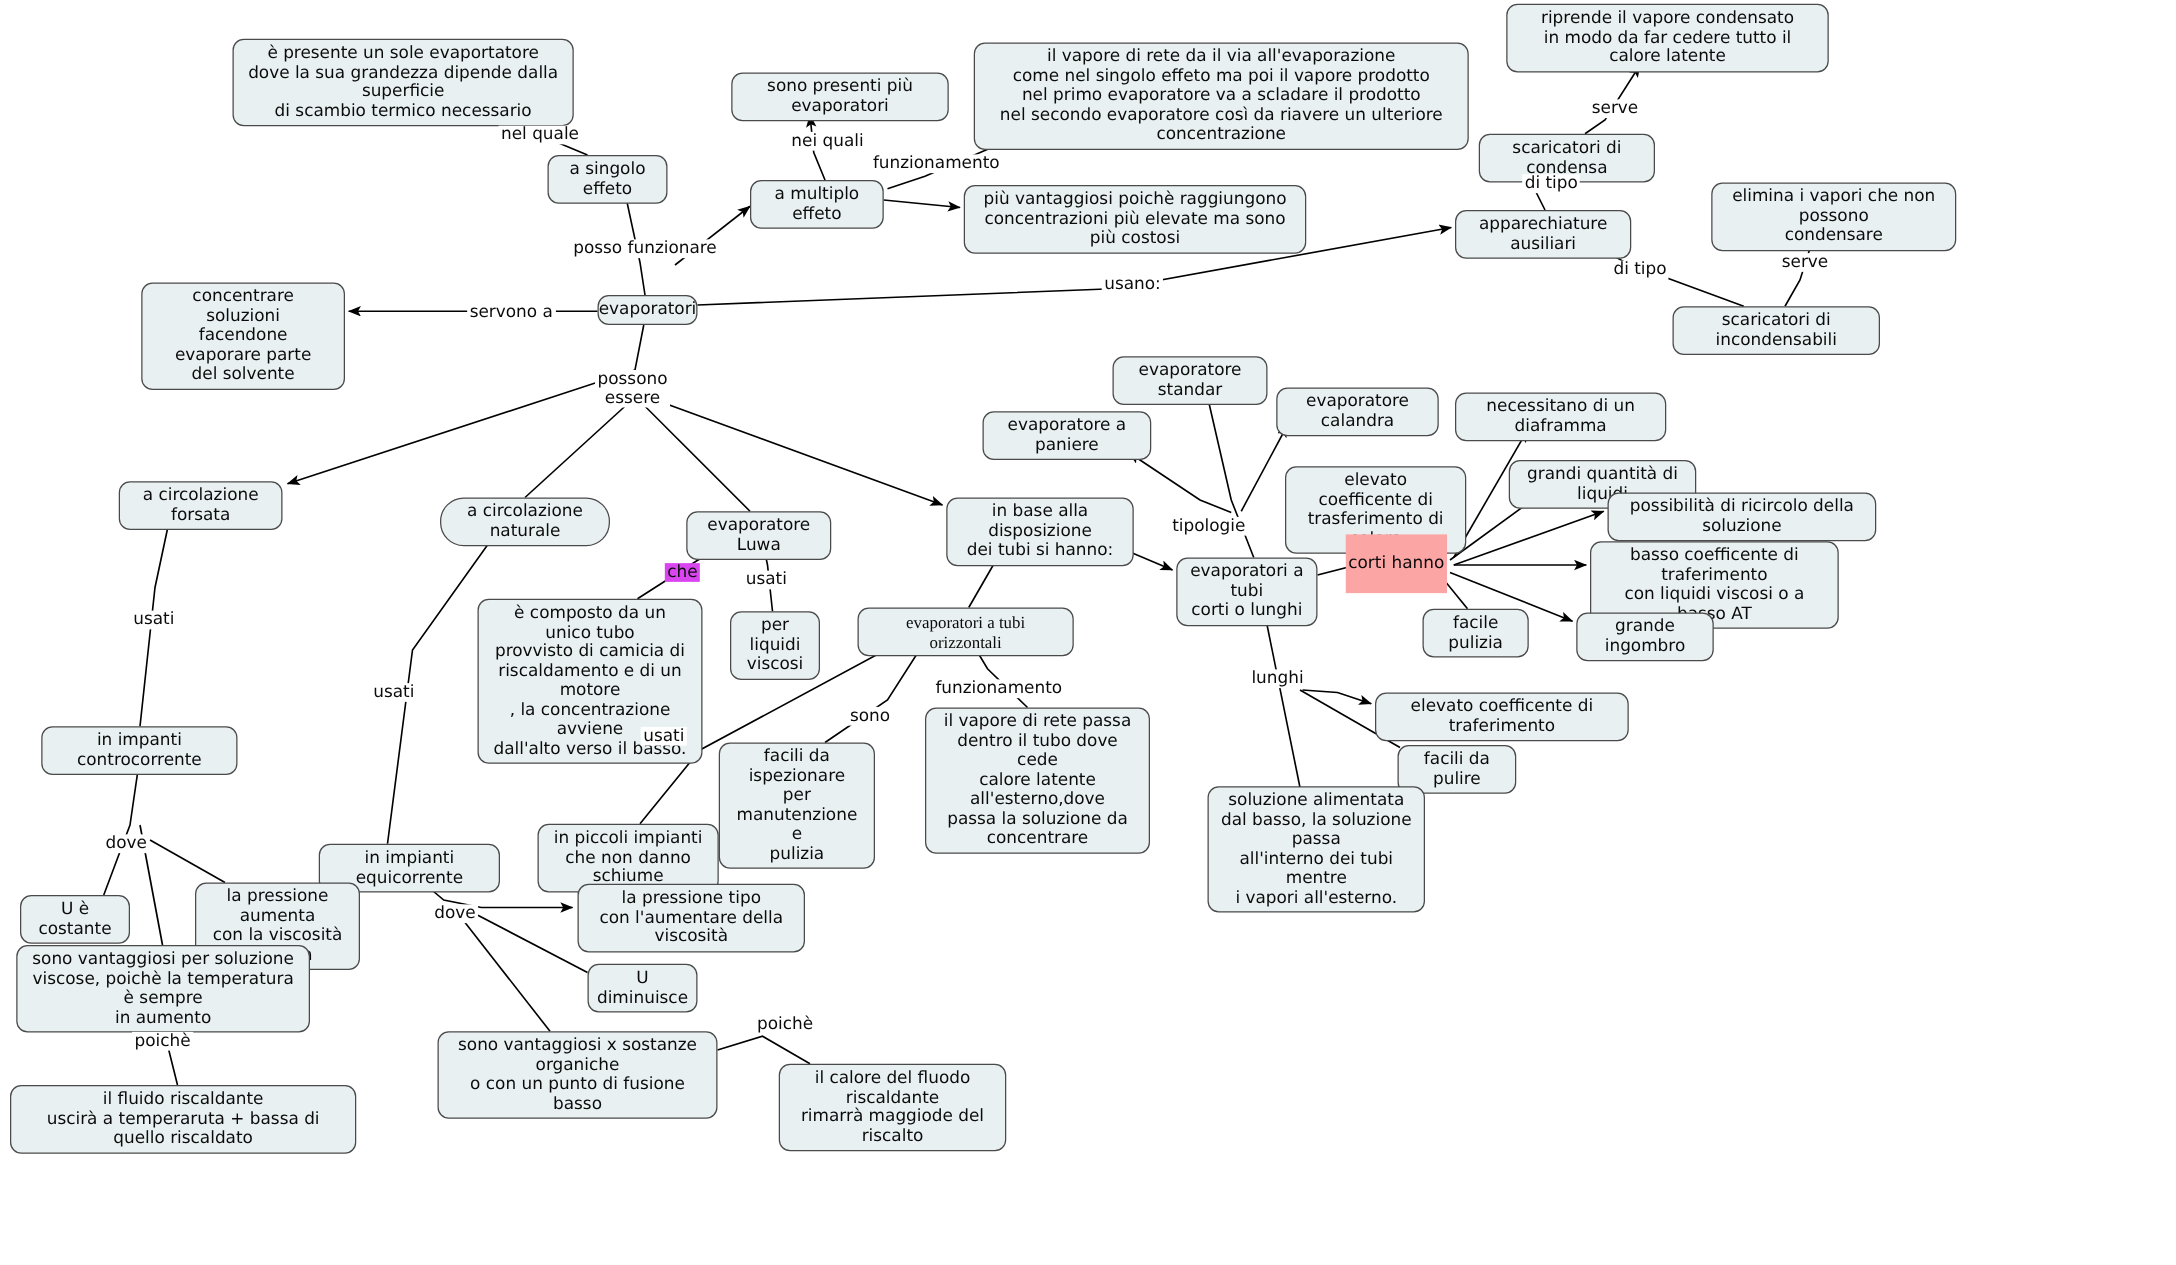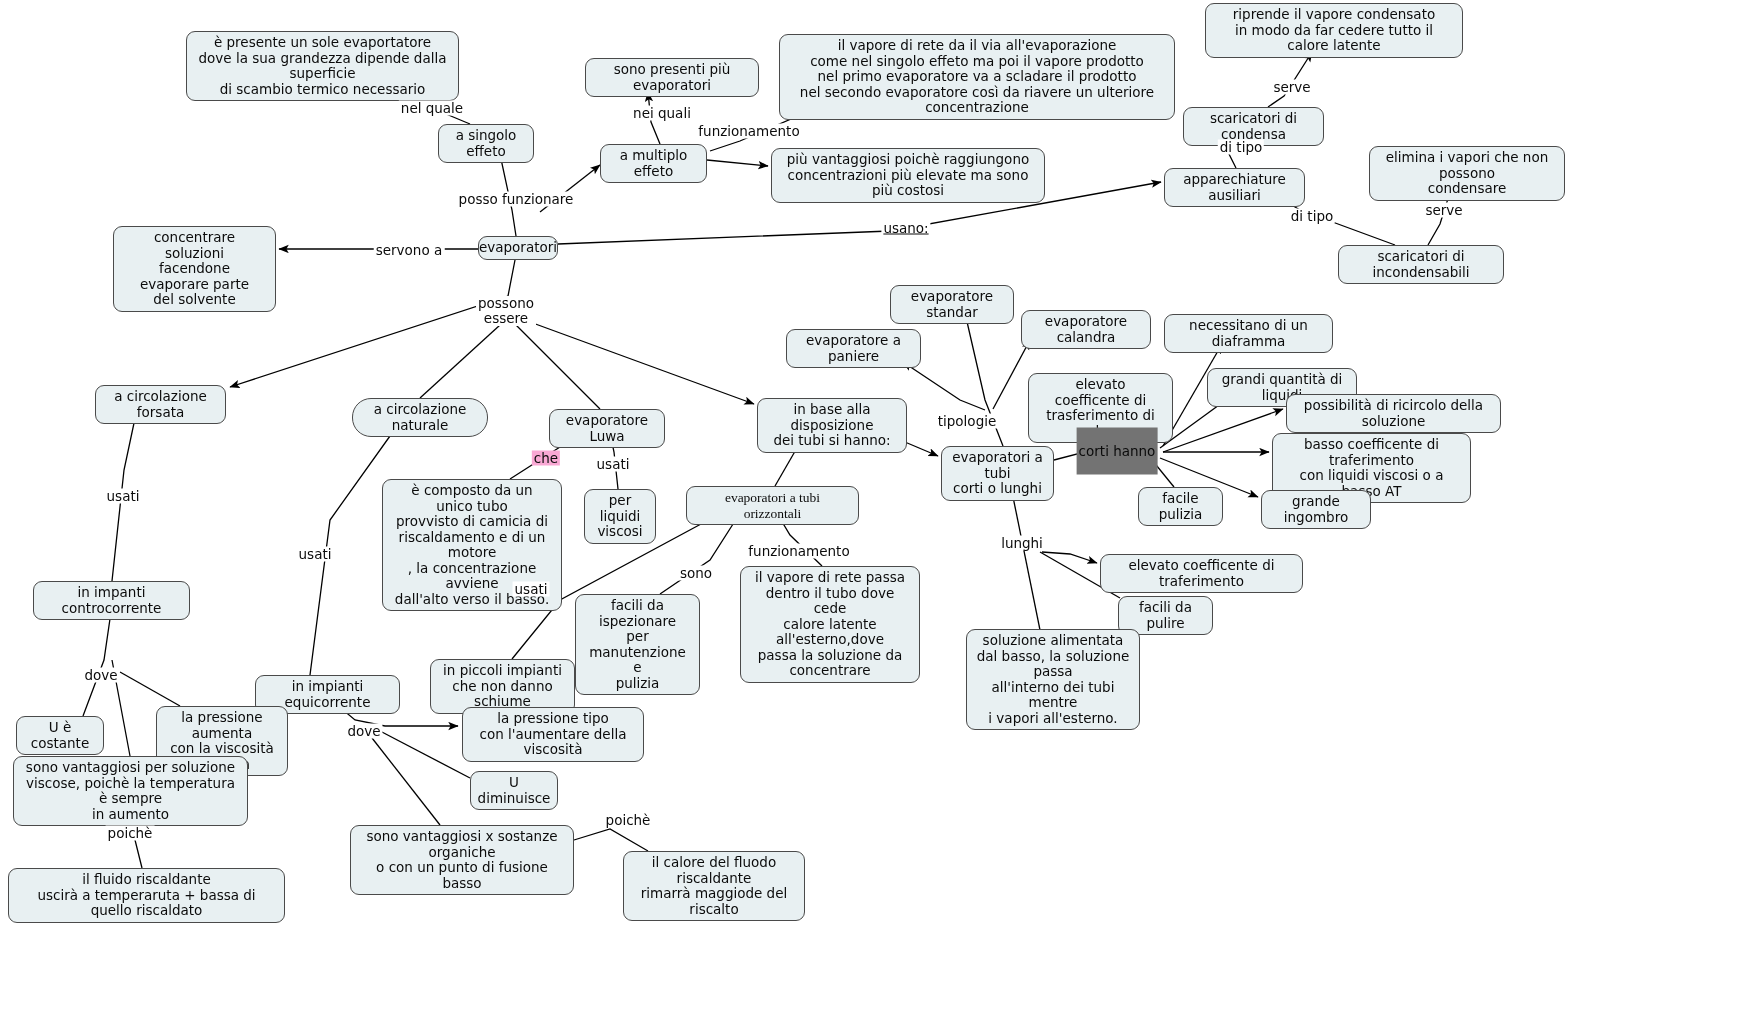--- a/index.html
+++ b/index.html
@@ -197,31 +197,31 @@
 rimarrà maggiode del riscalto</div>
       <div class="node" style="left: 8px; top: 868px; width: 277px; min-height: 42px;">il fluido riscaldante
 uscirà a temperaruta + bassa di quello riscaldato</div>
     </div>
   <div id="label-layer">
       <div class="edge-label" style="left: 432px; top: 108px; background: rgb(255, 255, 255); padding: 0px 2px;">nel quale</div>
       <div class="edge-label" style="left: 662px; top: 113px; background: rgb(255, 255, 255); padding: 0px 2px;">nei quali</div>
       <div class="edge-label" style="left: 749px; top: 131px; background: rgb(255, 255, 255); padding: 0px 2px;">funzionamento</div>
       <div class="edge-label" style="left: 516px; top: 199px; background: rgb(255, 255, 255); padding: 0px 2px;">posso funzionare</div>
       <div class="edge-label" style="left: 409px; top: 250px; background: rgb(255, 255, 255); padding: 0px 2px;">servono a</div>
-      <div class="edge-label" style="left: 906px; top: 228px; background: rgb(255, 255, 255); padding: 0px 2px; text-decoration: underline;">usano:</div>
+      <div class="edge-label" style="left: 906px; top: 228px; background: rgb(255, 255, 255); padding: 0px 2px;">usano:</div>
       <div class="edge-label" style="left: 1241px; top: 147px; background: rgb(255, 255, 255); padding: 0px 2px;">di tipo</div>
       <div class="edge-label" style="left: 1292px; top: 87px; background: rgb(255, 255, 255); padding: 0px 2px;">serve</div>
       <div class="edge-label" style="left: 1312px; top: 216px; background: rgb(255, 255, 255); padding: 0px 2px;">di tipo</div>
       <div class="edge-label" style="left: 1444px; top: 210px; background: rgb(255, 255, 255); padding: 0px 2px;">serve</div>
       <div class="edge-label" style="left: 506px; top: 311px; background: rgb(255, 255, 255); padding: 0px 2px;">possono
 essere</div>
       <div class="edge-label" style="left: 967px; top: 421px; background: rgb(255, 255, 255); padding: 0px 2px;">tipologie</div>
-      <div class="edge-label" style="left: 1117px; top: 451px; background: #737373; padding: 16px 2px;">corti hanno</div>
+      <div class="edge-label" style="left: 1117px; top: 451px; background: #fca5a5; padding: 16px 2px;">corti hanno</div>
       <div class="edge-label" style="left: 1022px; top: 543px; background: rgb(255, 255, 255); padding: 0px 2px;">lunghi</div>
-      <div class="edge-label" style="left: 546px; top: 458px; background: #f9a8d4; padding: 0px 2px;">che</div>
+      <div class="edge-label" style="left: 546px; top: 458px; background: #d946ef; padding: 0px 2px;">che</div>
       <div class="edge-label" style="left: 613px; top: 464px; background: rgb(255, 255, 255); padding: 0px 2px;">usati</div>
       <div class="edge-label" style="left: 531px; top: 589px; background: rgb(255, 255, 255); padding: 0px 2px;">usati</div>
       <div class="edge-label" style="left: 696px; top: 573px; background: rgb(255, 255, 255); padding: 0px 2px;">sono</div>
       <div class="edge-label" style="left: 799px; top: 551px; background: rgb(255, 255, 255); padding: 0px 2px;">funzionamento</div>
       <div class="edge-label" style="left: 123px; top: 496px; background: rgb(255, 255, 255); padding: 0px 2px;">usati</div>
       <div class="edge-label" style="left: 315px; top: 554px; background: rgb(255, 255, 255); padding: 0px 2px;">usati</div>
       <div class="edge-label" style="left: 101px; top: 675px; background: rgb(255, 255, 255); padding: 0px 2px;">dove</div>
       <div class="edge-label" style="left: 364px; top: 731px; background: rgb(255, 255, 255); padding: 0px 2px;">dove</div>
       <div class="edge-label" style="left: 130px; top: 833px; background: rgb(255, 255, 255); padding: 0px 2px;">poichè</div>
       <div class="edge-label" style="left: 628px; top: 820px; background: rgb(255, 255, 255); padding: 0px 2px;">poichè</div>

